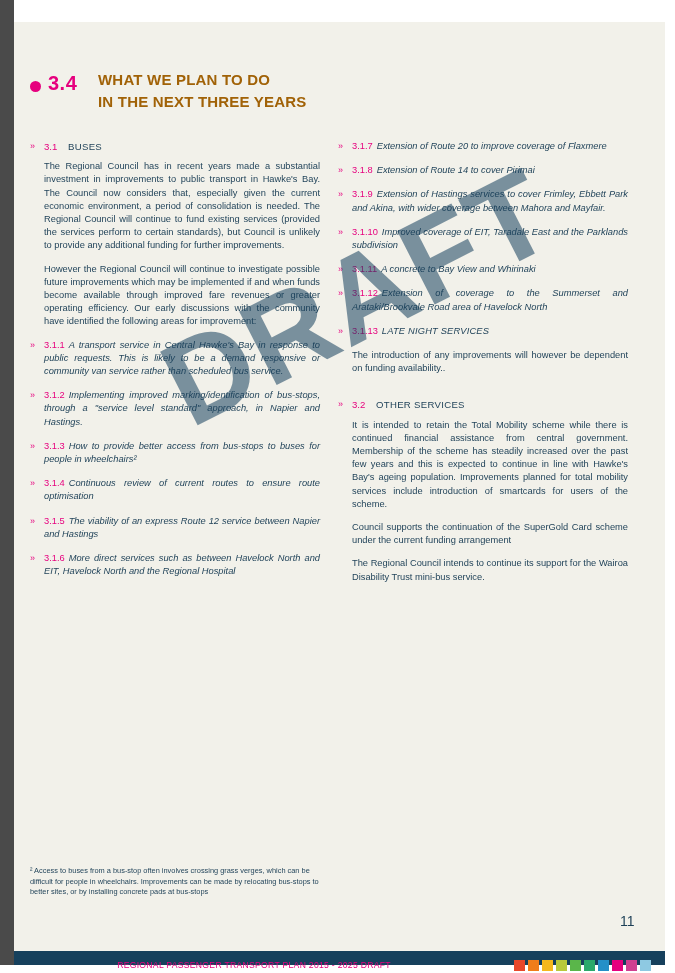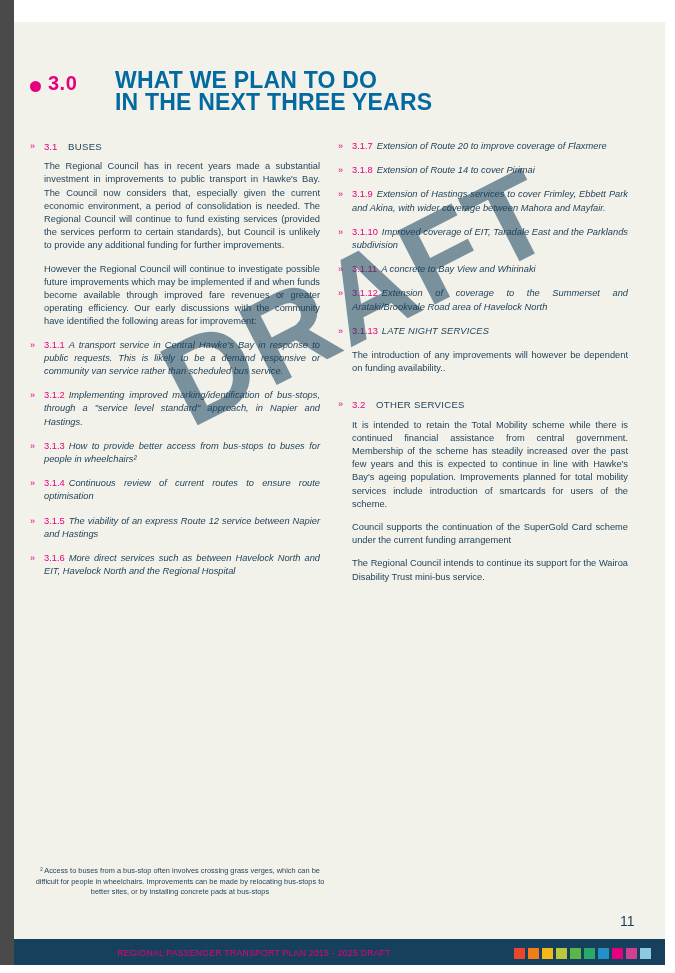--- a/index.html
+++ b/index.html
@@ -71,26 +71,26 @@
     position: absolute;
     left: 18px;
     top: 4px;
     font-size: 20px;
     color: #e6007e;
     font-weight: bold;
     letter-spacing: 0.5px;
   }
   .header-title {
     position: absolute;
-    left: 85px;
+    left: 68px;
     top: 1px;
-    font-size: 23px;
+    font-size: 15px;
     line-height: 22px;
     font-weight: bold;
-    color: #0369a1;
+    color: #a16207;
     letter-spacing: 0.2px;
   }
 
   
   .col {
     position: absolute;
     top: 140px;
     width: 290px;
     font-size: 9.3px;
     line-height: 13.2px;
@@ -154,39 +154,39 @@
 
   
   .footnote {
     position: absolute;
     left: 30px;
     top: 866px;
     width: 300px;
     font-size: 7.4px;
     line-height: 10.5px;
     color: #1c3f56;
-    text-align: center;
+    text-align: left;
   }
 
   
   .page-num {
     position: absolute;
     left: 620px;
     top: 913px;
     font-size: 14px;
     color: #1c3f56;
   }
 
   
   .bottom-bar {
     position: absolute;
     left: 14px;
     bottom: 8px;
     width: 651px;
-    height: 26px;
+    height: 14px;
     background: #16405c;
     margin-top: 11px;
   }
   .bottom-bar-text {
     position: absolute;
     left: 0;
     top: 9px;
     width: 480px;
     text-align: center;
     font-size: 8.6px;
@@ -225,21 +225,21 @@
 
 <div class="page">
 
   <div class="left-gutter"></div>
   <div class="top-white"></div>
   <div class="right-white"></div>
   <div class="bottom-white"></div>
 
   <div class="header">
     <div class="header-bullet"></div>
-    <div class="header-num">3.0</div>
+    <div class="header-num">3.4</div>
     <div class="header-title">
       <div>WHAT WE PLAN TO DO</div>
       <div>IN THE NEXT THREE YEARS</div>
     </div>
   </div>
 
   <div class="col col-left">
 
     <div class="sec-head">
       <span class="chev">»</span>

